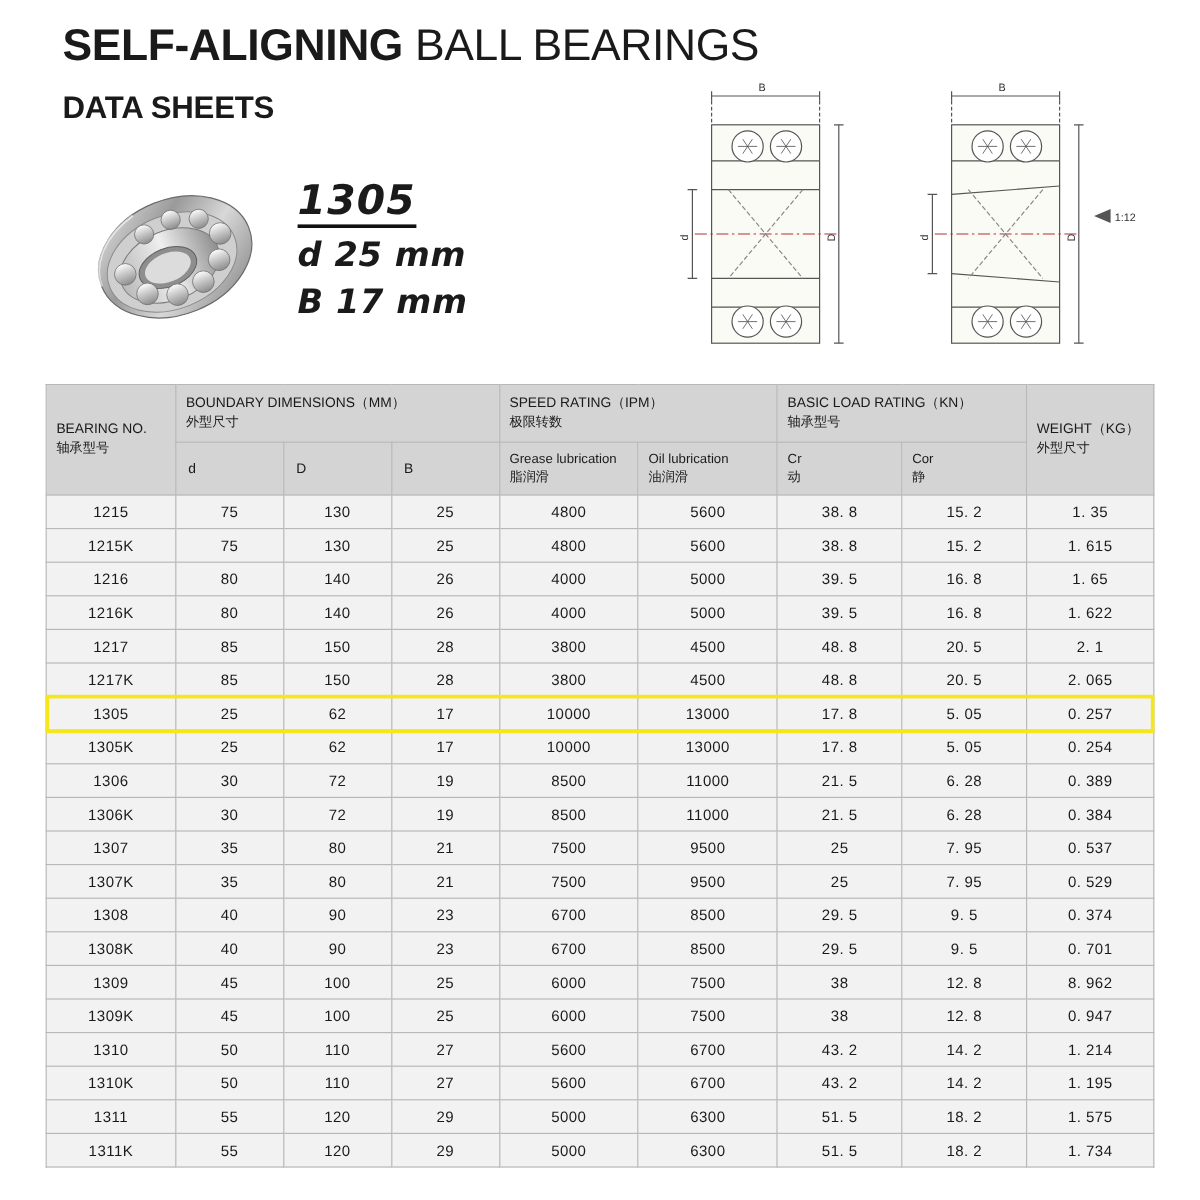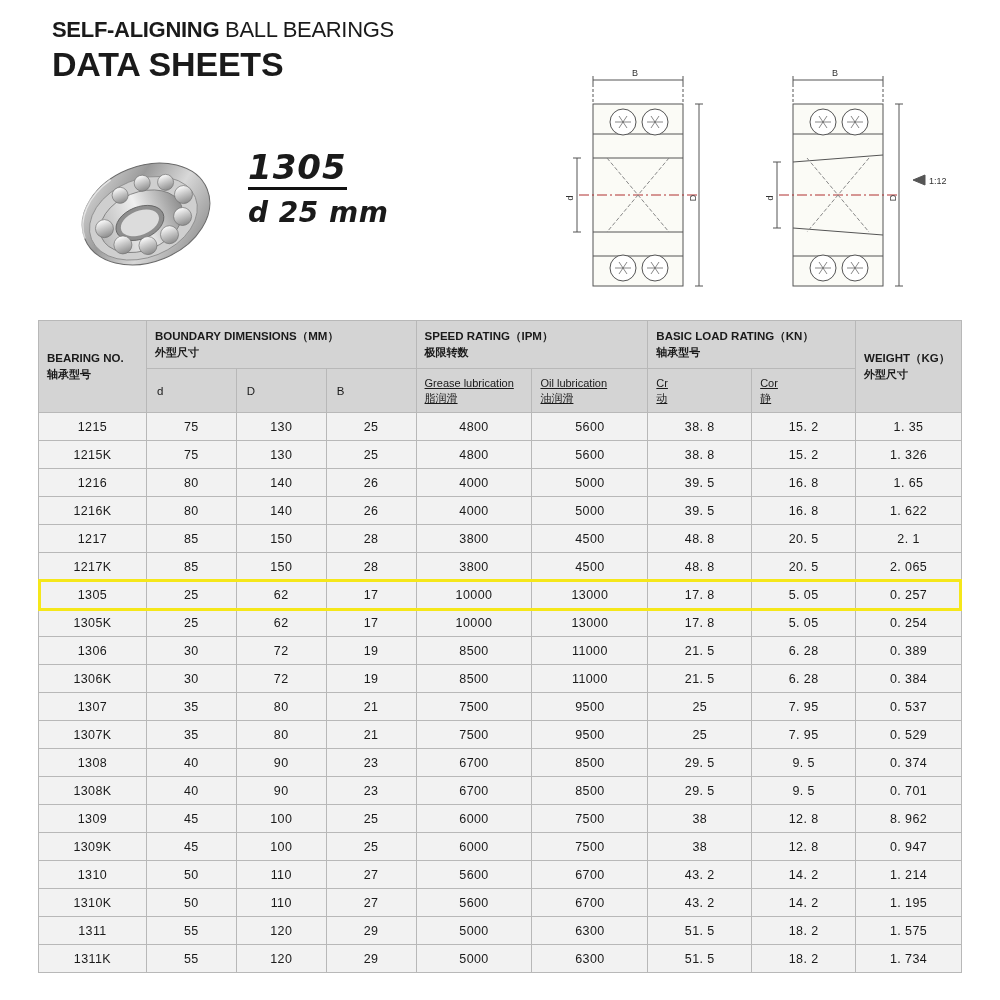--- a/index.html
+++ b/index.html
@@ -15,37 +15,37 @@
     width: 1000px; height: 1000px;
     overflow: hidden;
   }
 
   
   .header {
     position: absolute;
     left: 52px; top: 18px;
   }
   .title-line1 {
-    font-size: 22px;
+    font-size: 37px;
     letter-spacing: -0.3px;
     white-space: nowrap;
     line-height: 1.1;
   }
   .title-strong {
     font-weight: bold;
     font-stretch: condensed;
   }
   .title-light {
     font-weight: 400;
   }
   .title-line2 {
-    font-size: 34px;
+    font-size: 26px;
     font-weight: bold;
     line-height: 1.1;
-    margin-top: 4px;
+    margin-top: 16px;
     letter-spacing: -0.2px;
   }
 
   
   .photo {
     position: absolute;
     left: 66px; top: 150px;
     width: 160px; height: 130px;
   }
 
@@ -92,37 +92,36 @@
   }
   th, td {
     border: 1px solid #b8b8b8;
     padding: 0;
     text-align: center;
     vertical-align: middle;
     color: #1a1a1a;
   }
   thead th {
     background: #d4d4d4;
-    font-weight: bold;
+    font-weight: normal;
     font-size: 11.5px;
   }
   .hdr-main {
     height: 48px;
     text-align: left;
     padding-left: 8px;
     line-height: 1.35;
   }
   .hdr-sub {
     height: 44px;
     font-weight: normal;
     font-size: 11px;
     text-align: left;
     padding-left: 8px;
     line-height: 1.35;
-    text-decoration: underline;
   }
   .hdr-sub-c {
     height: 44px;
     font-weight: normal;
     font-size: 11.5px;
     text-align: left;
     padding-left: 10px;
   }
   tbody td {
     height: 28px;
@@ -191,20 +190,21 @@
           <circle cx="-17" cy="-27" r="8" fill="url(#ballg)" stroke="#6f6f6f" stroke-width="0.6"></circle>
         </g>
         <path d="M -66 0 A 66 48 0 0 1 -20 -45" fill="none" stroke="#ffffff" stroke-width="2" opacity="0.6"></path>
       </g>
     </svg>
   </div>
 
   <div class="spec">
     <div class="spec-model">1305</div>
     <div class="spec-line">d 25 mm</div>
+    <div class="spec-line">B 17 mm</div>
   </div>
 
   <div class="diagrams">
     <svg width="420" height="230" viewBox="0 0 420 230">
       <g stroke="#555" fill="none" stroke-width="1" font-family="Liberation Sans, sans-serif" font-size="9">
 
         <g transform="translate(18,0)">
 
           <line x1="30" y1="18" x2="120" y2="18"></line>
           <path d="M30 14 L30 22 M120 14 L120 22"></path>
@@ -354,21 +354,21 @@
           </tr>
           <tr>
             <td>1215K</td>
             <td>75</td>
             <td>130</td>
             <td>25</td>
             <td>4800</td>
             <td>5600</td>
             <td>38. 8</td>
             <td>15. 2</td>
-            <td>1. 326</td>
+            <td>1. 615</td>
           </tr>
           <tr>
             <td>1216</td>
             <td>80</td>
             <td>140</td>
             <td>26</td>
             <td>4000</td>
             <td>5000</td>
             <td>39. 5</td>
             <td>16. 8</td>

